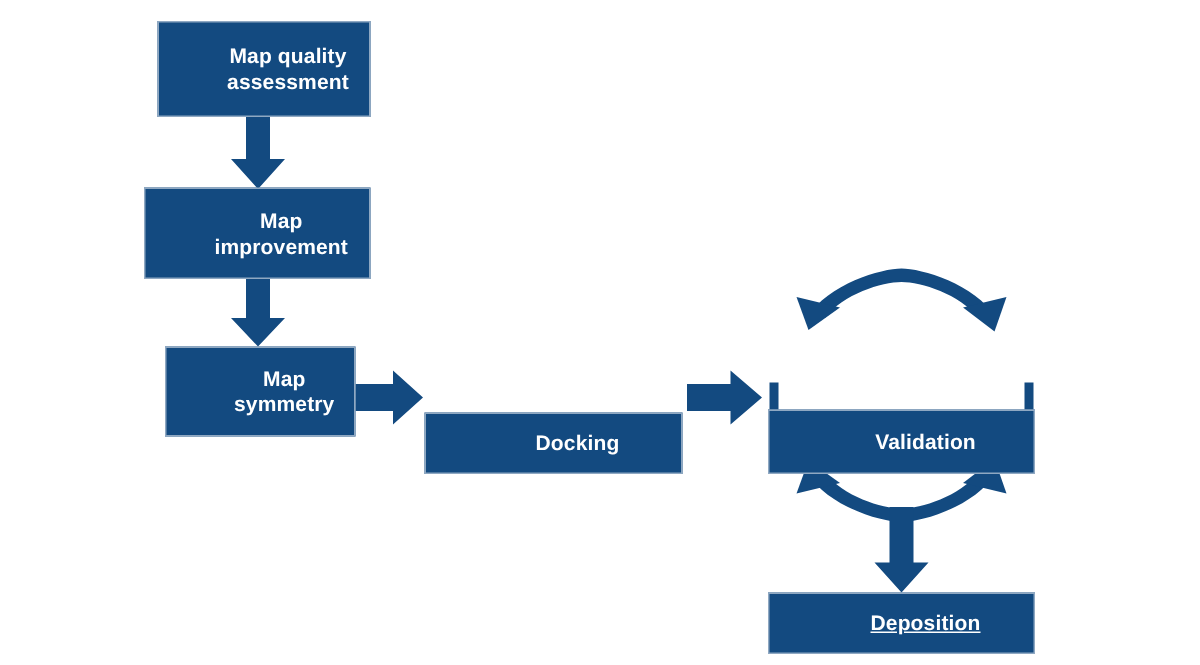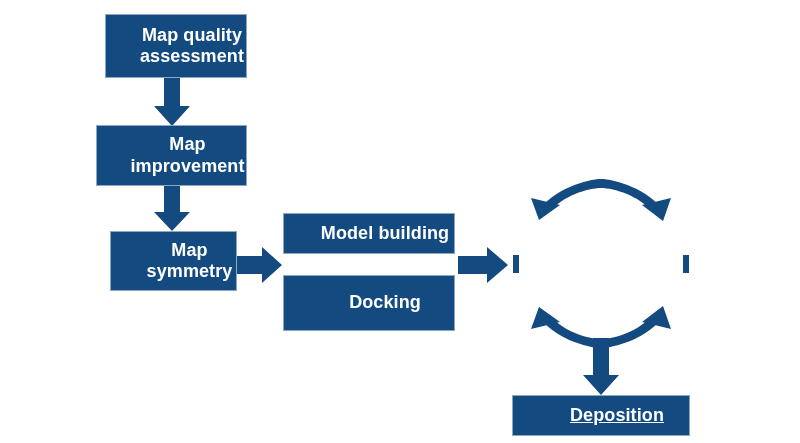--- a/index.html
+++ b/index.html
@@ -17,21 +17,21 @@
   }
   .node {
     position: absolute;
     background: #134a80;
     border: 1px solid #8fa8c2;
     color: #ffffff;
     display: flex;
     align-items: center;
     justify-content: center;
     text-align: center;
-    font-size: 18px;
+    font-size: 14px;
     font-weight: 700;
     line-height: 1.18;
     box-sizing: border-box;
     letter-spacing: 0.1px;
     padding-left: 32px;
   }
   .node .lbl {
     display: block;
     width: 100%;
     white-space: pre-line;
@@ -108,27 +108,27 @@
   <div class="node" style="left:96px; top:125px; width:151px; height:61px;">
     <span class="lbl">Map
 improvement</span>
   </div>
 
   <div class="node" style="left:110px; top:231px; width:127px; height:60px;">
     <span class="lbl">Map
 symmetry</span>
   </div>
 
-  <div class="node" style="left:283px; top:213px; width:172px; height:41px;">
-    <span class="lbl">Model building</span>
-  </div>
 
-  <div class="node" style="left:283px; top:275px; width:172px; height:56px;">
+  <div class="node" style="left:283px; top:275px; width:172px; height:41px;">
     <span class="lbl">Docking</span>
   </div>
 
 
+  <div class="node" style="left:512px; top:273px; width:178px; height:43px;">
+    <span class="lbl">Validation</span>
+  </div>
 
   <div class="node" style="left:512px; top:395px; width:178px; height:41px;text-decoration:underline;">
     <span class="lbl">Deposition</span>
   </div>
 
 </div>
 
 </body></html>

